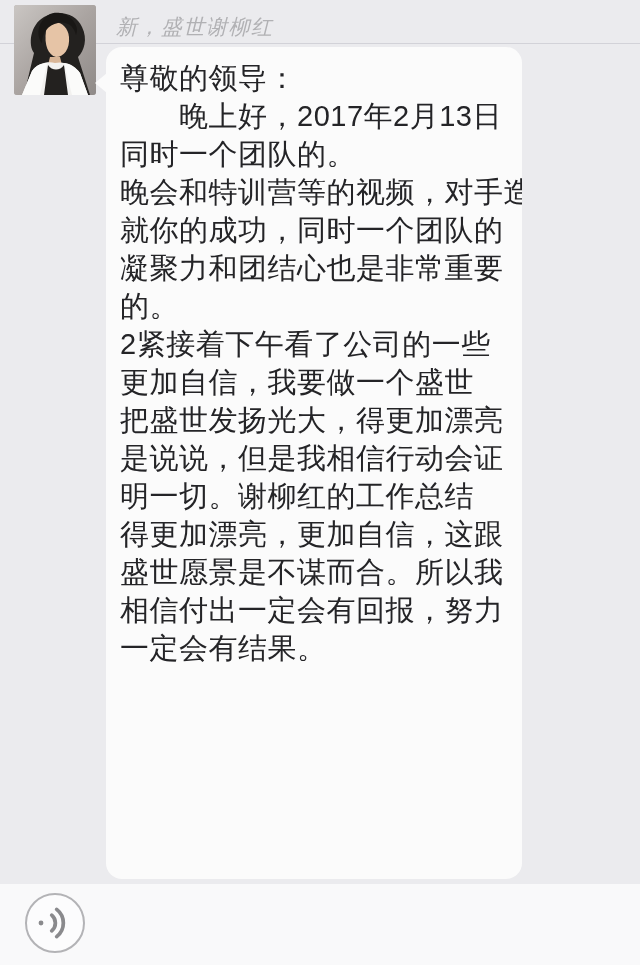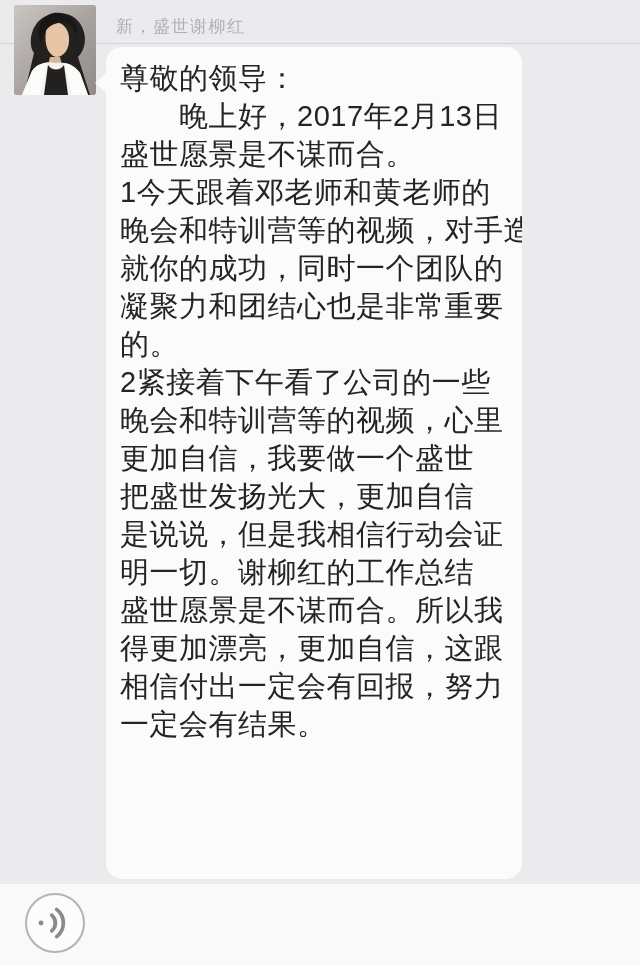--- a/index.html
+++ b/index.html
@@ -19,22 +19,23 @@
     background:rgba(190,190,198,.55); z-index:1;
   }
   .avatar {
     position:absolute; left:14px; top:5px; width:82px; height:90px;
     border-radius:3px; overflow:hidden; z-index:2;
     background:#b5b0ad;
   }
   .avatar svg { display:block; width:100%; height:100%; }
   .sender-name {
     position:absolute; left:116px; top:14px;
-    font-size:17px; line-height:26px; color:#b1b1b4; letter-spacing:1.5px;
+    font-size:21px; line-height:26px; color:#b1b1b4; letter-spacing:1.5px;
     z-index:2;
+    font-style:italic;
   }
   .bubble {
     position:absolute; left:106px; top:47px; width:416px; height:832px;
     background:#fbfbfb; border-radius:16px;
     padding:12px 14px; overflow:hidden; z-index:2;
   }
   .bubble-tail {
     position:absolute; left:95px; top:73px; width:0; height:0; z-index:3;
     border-top:10px solid transparent;
     border-bottom:10px solid transparent;
@@ -81,34 +82,32 @@
       <path d="M74 90 L66 68 C62 62 55 58 50 58 L58 90 Z" fill="#fbfbfa"></path>
     </svg>
   </div>
 
   <div class="sender-name">新，盛世谢柳红</div>
 
   <div class="bubble-tail"></div>
   <div class="bubble">
     <div class="msg-line">尊敬的领导：</div>
     <div class="msg-line">　　晚上好，2017年2月13日</div>
-    <div class="msg-line">盛世愿景是不谋而合。</div>
-    <div class="msg-line">1今天跟着邓老师和黄老师的</div>
+    <div class="msg-line">同时一个团队的。</div>
     <div class="msg-line">晚会和特训营等的视频，对手造</div>
     <div class="msg-line">就你的成功，同时一个团队的</div>
     <div class="msg-line">凝聚力和团结心也是非常重要</div>
     <div class="msg-line">的。</div>
     <div class="msg-line">2紧接着下午看了公司的一些</div>
-    <div class="msg-line">晚会和特训营等的视频，心里</div>
     <div class="msg-line">更加自信，我要做一个盛世</div>
-    <div class="msg-line">把盛世发扬光大，更加自信</div>
+    <div class="msg-line">把盛世发扬光大，得更加漂亮</div>
     <div class="msg-line">是说说，但是我相信行动会证</div>
     <div class="msg-line">明一切。谢柳红的工作总结</div>
+    <div class="msg-line">得更加漂亮，更加自信，这跟</div>
     <div class="msg-line">盛世愿景是不谋而合。所以我</div>
-    <div class="msg-line">得更加漂亮，更加自信，这跟</div>
     <div class="msg-line">相信付出一定会有回报，努力</div>
     <div class="msg-line">一定会有结果。</div>
   </div>
 </div>
 
 <div class="bottom-bar">
   
 
   
 

